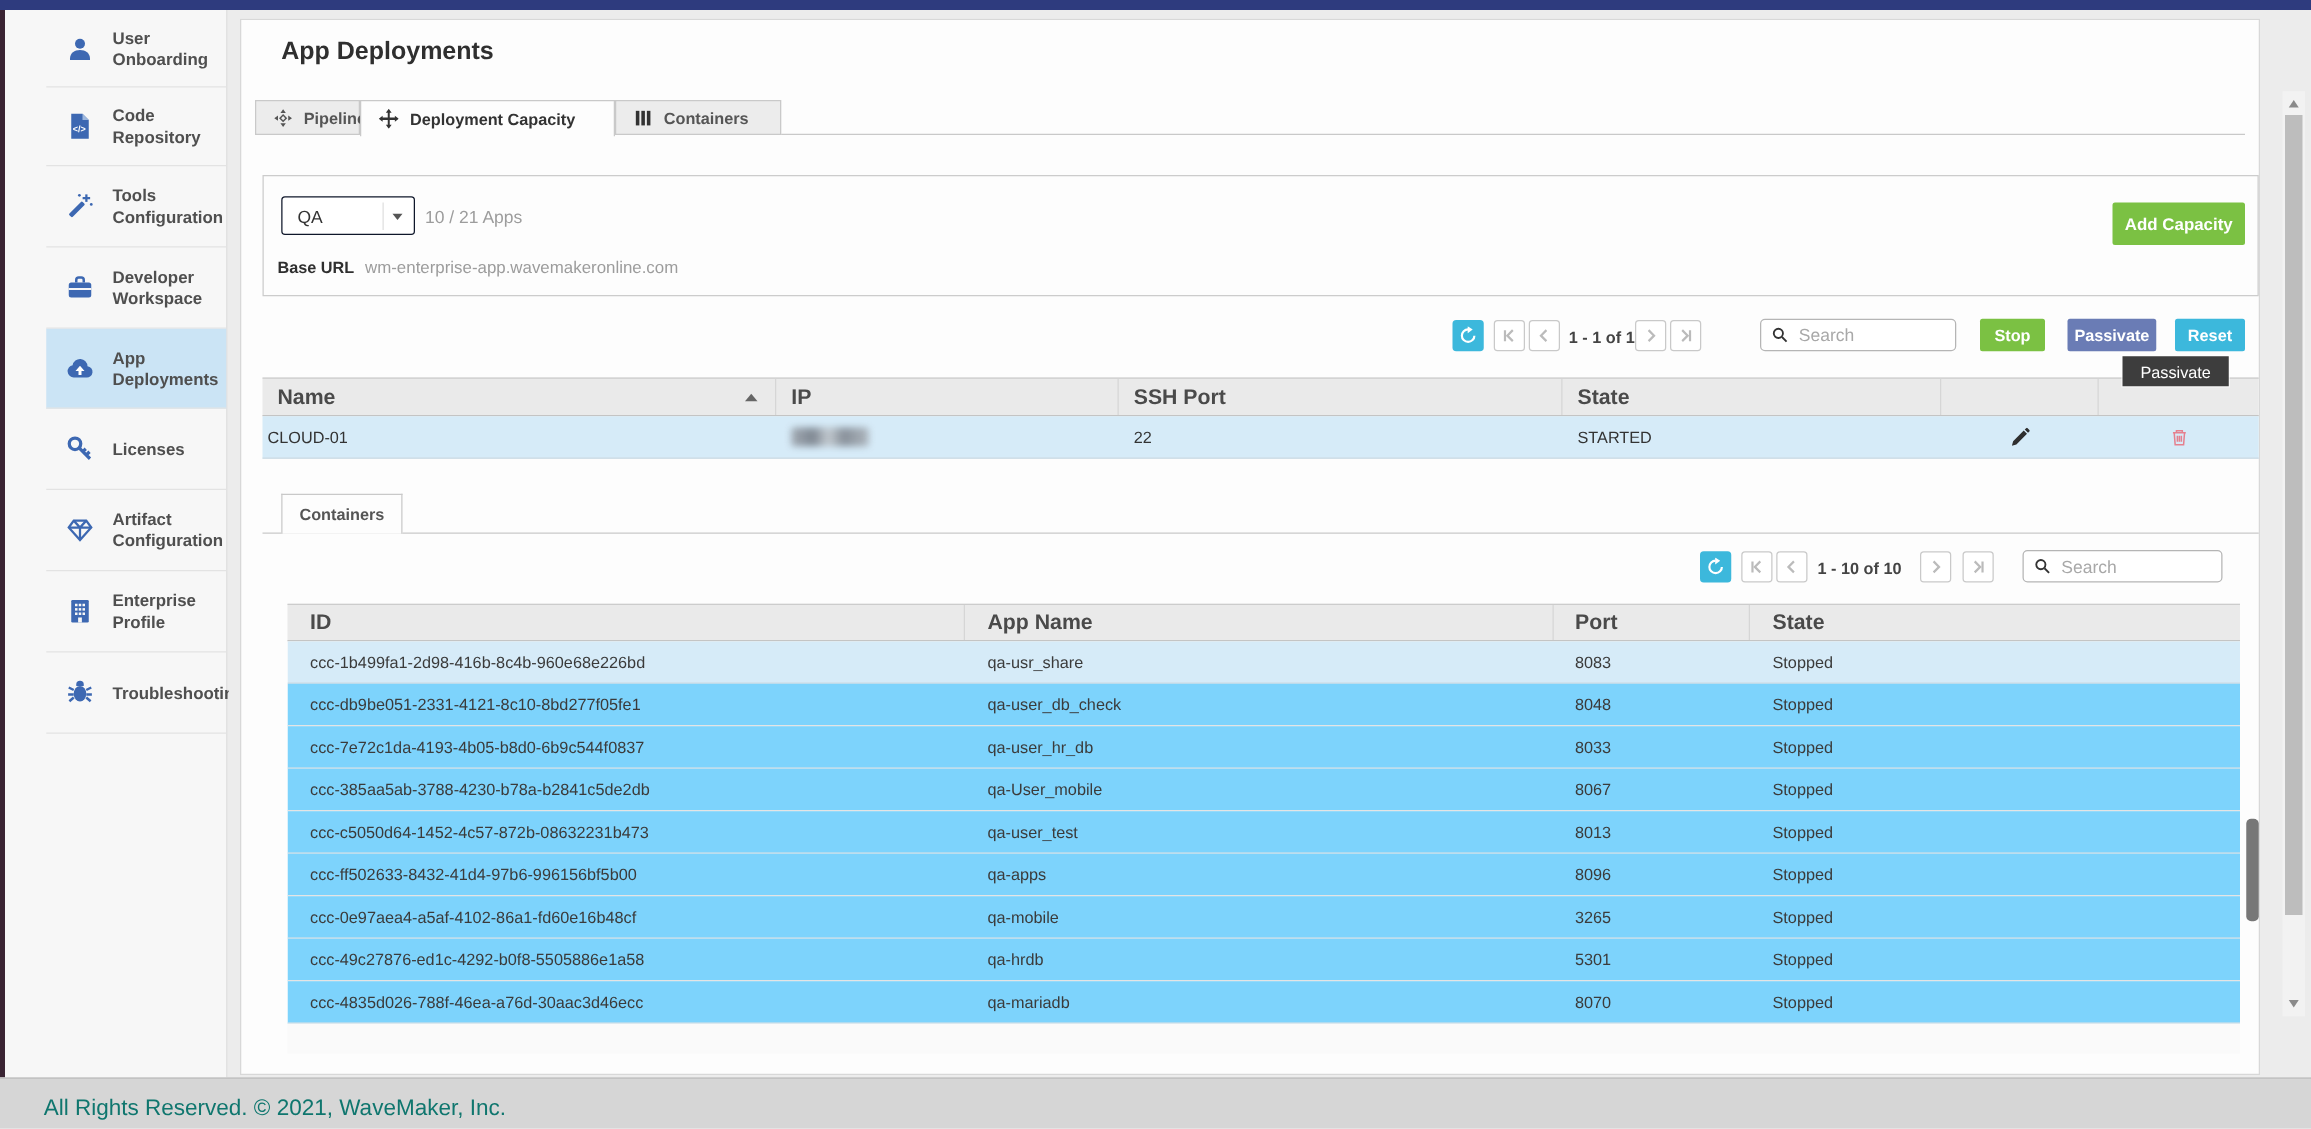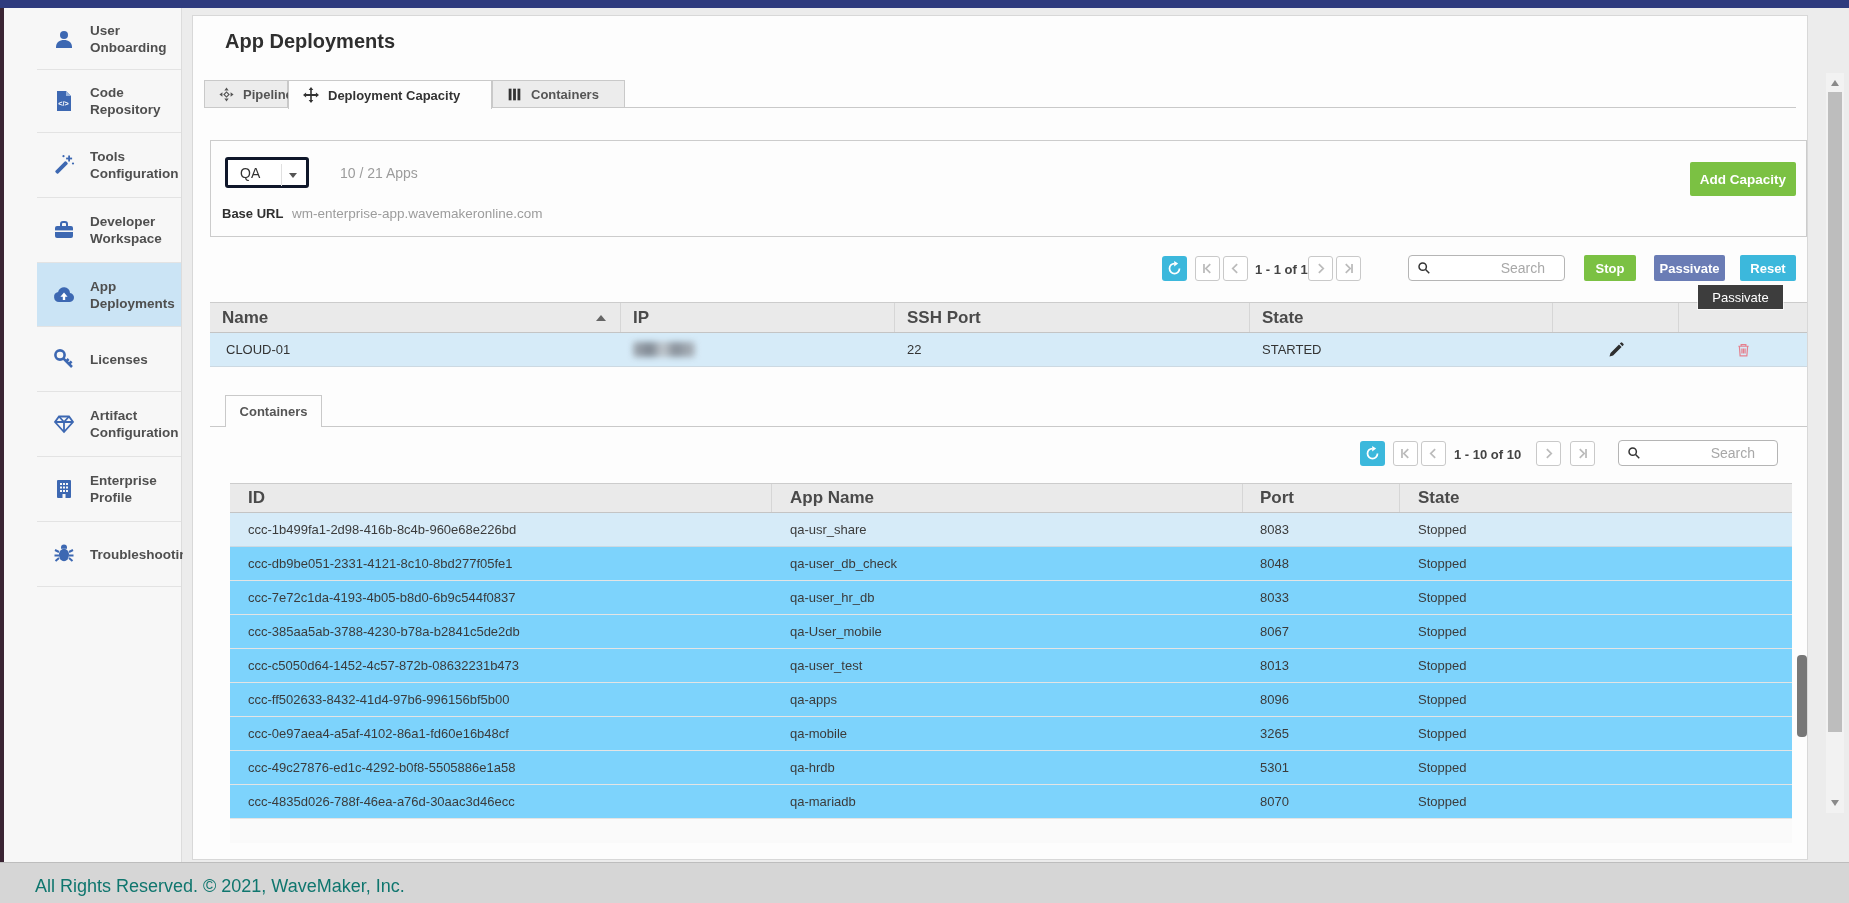--- a/index.html
+++ b/index.html
@@ -23,21 +23,21 @@
   .page-title{left:225px;top:30px;font-size:20px;font-weight:700;color:#2f2f2f;}
 
   
   .tabline{left:204px;top:107px;width:1592px;height:1px;background:#c9c9c9;}
   .tab{top:80px;height:28px;background:#ececec;border:1px solid #c9c9c9;display:flex;align-items:center;
        padding:0 14px;gap:9px;font-size:13px;font-weight:700;color:#555;cursor:pointer;}
   .tab.active{background:#fdfdfd;height:29px;border-bottom:none;color:#333;z-index:3;}
 
   
   .qa-panel{left:210px;top:140px;width:1597px;height:97px;border:1px solid #ccc;background:#fdfdfd;}
-  .select{left:225px;top:157px;width:84px;height:31px;border:3px solid #0f172a;border-radius:3px;background:#fff;
+  .select{left:225px;top:157px;width:107px;height:31px;border:1px solid #0f172a;border-radius:3px;background:#fff;
           display:flex;align-items:center;padding-left:12px;font-size:14px;color:#333;cursor:pointer;text-align:right;}
   .caret{position:absolute;right:9px;top:13px;width:0;height:0;border-left:4.5px solid transparent;
          border-right:4.5px solid transparent;border-top:5.5px solid #555;}
   .selbar{position:absolute;right:24px;top:4px;width:1px;height:22px;background:#e0e0e0;}
   .muted{color:#9c9c9c;}
   .apps-count{left:340px;top:165px;font-size:14px;}
   .baseurl-label{left:222px;top:206px;font-size:13px;font-weight:700;color:#2f2f2f;}
   .baseurl-value{left:292px;top:206px;font-size:13.5px;}
 
   
@@ -45,21 +45,21 @@
        font-size:13px;border-radius:2px;cursor:pointer;}
   .btn-green{background:#7bc143;}
   .btn-indigo{background:#6a7cb5;}
   .btn-cyan{background:#3cb8dc;}
   .pgbtn{width:25px;height:25px;background:#fff;border:1px solid #c9c9c9;border-radius:3px;
          display:flex;align-items:center;justify-content:center;cursor:pointer;}
   .refresh{width:25px;height:25px;border-radius:3px;background:#3cb8dc;display:flex;align-items:center;justify-content:center;cursor:pointer;}
   .pg-label{font-size:13px;font-weight:700;color:#444;}
   .searchbox{height:26px;border:1px solid #b5b5b5;border-radius:4px;background:#fff;display:flex;align-items:center;padding:0 8px;gap:6px;}
   .searchbox input{border:none;outline:none;width:110px;font-size:14px;color:#333;background:transparent;
-                   font-family:"Liberation Sans","DejaVu Sans",sans-serif;text-align:right;}
+                   font-family:"Liberation Sans","DejaVu Sans",sans-serif;}
   .searchbox input::placeholder{color:#a8a8a8;}
 
   .tooltip{left:1698px;top:285px;width:85px;height:24px;background:#3d3d3d;color:#fff;font-size:13px;
            display:flex;align-items:center;justify-content:center;z-index:6;box-shadow:0 0 0 1px rgba(255,255,255,.6);}
 
   
   .thead{background:#eaeaea;border-top:1px solid #ccc;border-bottom:1px solid #c4c4c4;display:flex;}
   .th{font-size:17px;font-weight:700;color:#4a4a4a;display:flex;align-items:center;border-right:1px solid #d6d6d6;cursor:pointer;}
   .th:last-child{border-right:none;}
   .sort-asc{width:0;height:0;border-left:5px solid transparent;border-right:5px solid transparent;
@@ -304,21 +304,21 @@
     <div class="th" style="width:355px;padding-left:12px">
         <span>SSH Port</span>
       </div>
     <div class="th" style="width:303px;padding-left:12px">
         <span>State</span>
       </div>
     <div class="th" style="width:126px"></div>
     <div class="th" style="width:128px"></div>
   </div>
   <div class="abs vrow" style="left:210px;top:333px;width:1597px;height:34px">
-    <div class="vcell" style="width:411px;padding-left:16px">CLOUD-01</div>
+    <div class="vcell" style="width:411px;padding-left:4px">CLOUD-01</div>
     <div class="vcell" style="width:274px;padding-left:12px">
         <span class="ip-blur"></span>
       </div>
     <div class="vcell" style="width:355px;padding-left:12px">22</div>
     <div class="vcell" style="width:303px;padding-left:12px">STARTED</div>
     <div class="vcell" style="width:126px;justify-content:center">
       <svg width="16" height="16" viewBox="0 0 16 16">
           <path d="M1.5 14.5l1-3.6L11 2.4 13.6 5 5.1 13.5zM11.8 1.6l.9-.9a1.1 1.1 0 011.6 0l1 1a1.1 1.1 0 010 1.6l-.9.9z" fill="#2f2f2f"></path>
         </svg>
     </div>

